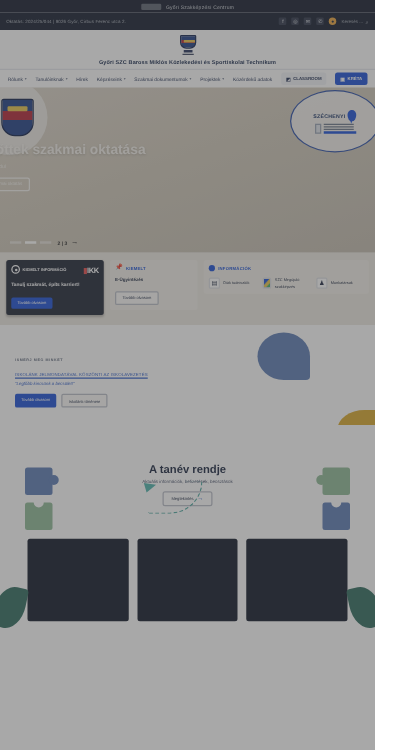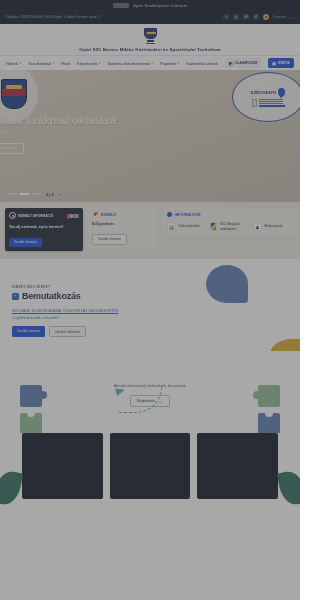--- a/index.html
+++ b/index.html
@@ -413,24 +413,20 @@
           <span class="tlabel">Munkatársak</span>
         </span>
       </div>
     </div>
 
   </div>
 
   <div class="intro">
     <span class="blob"></span>
     <div class="eyebrow">ISMERJ MEG MINKET</div>
-    <div class="h2row">
-      <span class="h2ico">❝</span>
-      <h2>Bemutatkozás</h2>
-    </div>
     <span class="link">ISKOLÁNK JELMONDATÁVAL KÖSZÖNTI AZ ISKOLAVEZETÉS</span>
     <div class="quote">"Legfőbb kincsünk a becsület!"</div>
     <div class="btns">
       <span class="btn-blue" style="margin-top:0">Tovább olvasom</span>
       <span class="btn-outline" style="margin-top:0">Iskolánk története</span>
     </div>
     <span class="yellowblob"></span>
   </div>
 
   <div class="tanev">
@@ -444,20 +440,21 @@
     </span>
     <span class="puz" style="right:20px; top:34px;">
       <span class="sq" style="background:#8fb996"></span>
       <span class="nub" style="background:#8fb996; left:-5px; top:6px;"></span>
     </span>
     <span class="puz" style="right:20px; top:62px;">
       <span class="sq" style="background:#5b7bb4"></span>
       <span class="nub" style="background:#ffffff; left:7px; top:-4px;"></span>
     </span>
 
+    <h3>A tanév rendje</h3>
     <div class="tsub">Aktuális információk, befizetések, beosztások</div>
     <span class="tbtn">
       <span>Megtekintés</span>
       <span class="ar">→</span>
     </span>
 
     <span class="plane"></span>
     <span class="swoosh"></span>
   </div>
 

